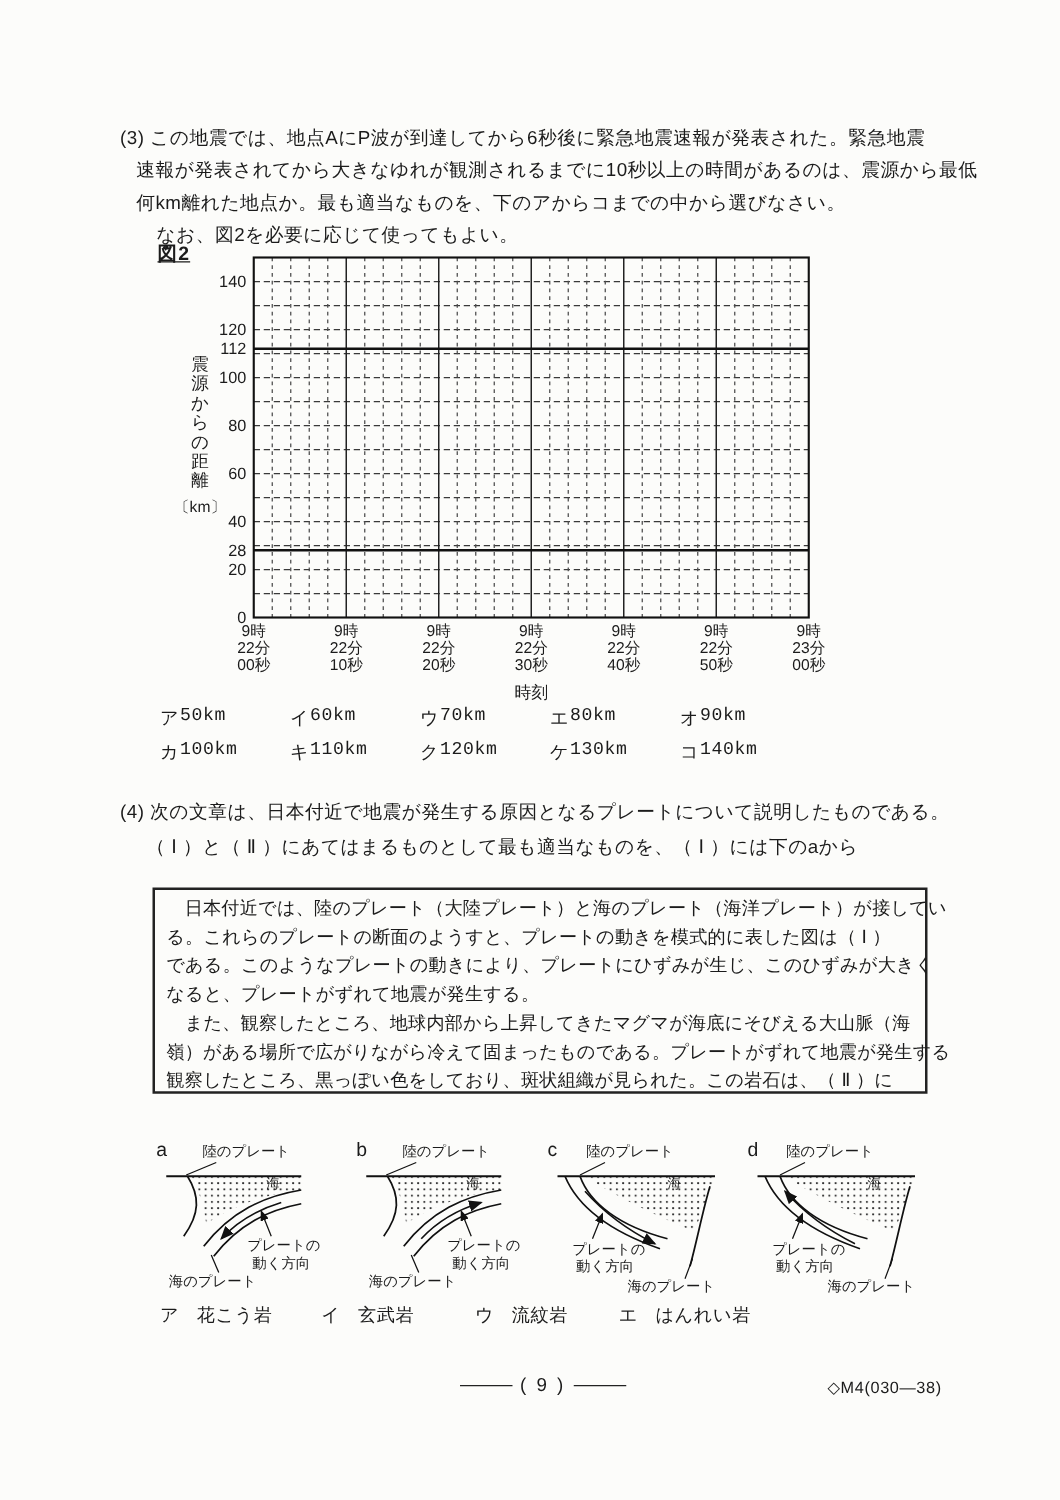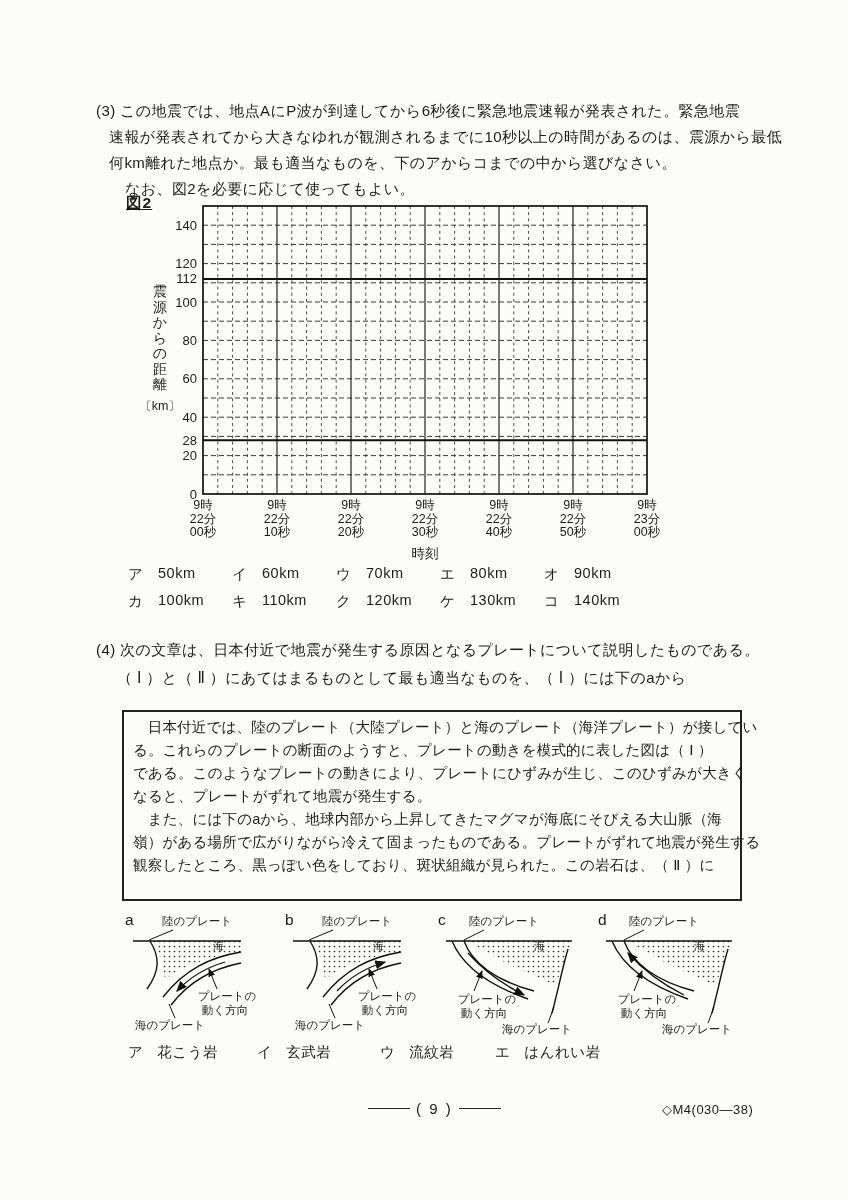--- a/index.html
+++ b/index.html
@@ -11,21 +11,21 @@
   .abs{position:absolute;}
   .qblock{font-size:15px;line-height:26px;letter-spacing:0.4px;white-space:nowrap;}
   .qline-indent1{padding-left:13px;}
   .qline-indent2{padding-left:29px;}
   .q4block{font-size:15px;line-height:27.5px;letter-spacing:0.4px;white-space:nowrap;}
   .q4-indent{padding-left:21px;}
   .fig-label{font-weight:bold;font-size:15.5px;letter-spacing:1px;}
   .choices-row{display:flex;font-size:14.5px;letter-spacing:0.5px;}
   .choice{width:104px;display:flex;}
   .choice .k{width:16px;}
-  .choice .v{margin-left:14px;}
+  .choice .v{margin-left:0;font-family:Liberation Mono, monospace;}
   .passage-box{
     border:2px solid #222;box-sizing:border-box;
     padding:4px 9px 0 9px;font-size:14.5px;line-height:23px;
     letter-spacing:0.2px;white-space:nowrap;
   }
   .rock{position:absolute;font-size:14.5px;letter-spacing:0.5px;white-space:nowrap;display:flex;}
   .rock .k{margin-right:14px;}
   .footer-page{display:flex;align-items:center;font-size:15px;}
   .footer-page .rule{width:42px;height:1.6px;background:#222;}
   .footer-page .num{padding:0 6px;letter-spacing:2px;}
@@ -163,26 +163,26 @@
         <span class="k">コ</span>
         <span class="v">140km</span>
       </div>
   </div>
 
   <div class="abs q4block" style="left:96px;top:636px;">
     <div>(4) 次の文章は、日本付近で地震が発生する原因となるプレートについて説明したものである。</div>
     <div class="q4-indent">（ Ⅰ ）と（ Ⅱ ）にあてはまるものとして最も適当なものを、（ Ⅰ ）には下のaから</div>
   </div>
 
-  <div class="abs passage-box" style="left:122px;top:710px;width:620px;height:191px;">
+  <div class="abs passage-box" style="left:122px;top:710px;width:620px;height:165px;">
     <div>　日本付近では、陸のプレート（大陸プレート）と海のプレート（海洋プレート）が接してい</div>
     <div>る。これらのプレートの断面のようすと、プレートの動きを模式的に表した図は（ Ⅰ ）</div>
     <div>である。このようなプレートの動きにより、プレートにひずみが生じ、このひずみが大きく</div>
     <div>なると、プレートがずれて地震が発生する。</div>
-    <div>　また、には下のaから、地球内部から上昇してきたマグマが海底にそびえる大山脈（海</div>
+    <div>　また、観察したところ、地球内部から上昇してきたマグマが海底にそびえる大山脈（海</div>
     <div>嶺）がある場所で広がりながら冷えて固まったものである。プレートがずれて地震が発生する</div>
     <div>観察したところ、黒っぽい色をしており、斑状組織が見られた。この岩石は、（ Ⅱ ）に</div>
   </div>
 
   <svg class="abs plate-svg" style="left:113px;top:905px;" width="158" height="135" viewBox="0 0 158 135">
       <defs>
         <pattern id="dots-0" width="5" height="5" patternUnits="userSpaceOnUse">
           <circle cx="1.5" cy="1.5" r="0.85" fill="#2d2d2d"></circle>
         </pattern>
         <marker id="ah-0" markerWidth="9" markerHeight="7" refX="7.5" refY="3.5" orient="auto">

